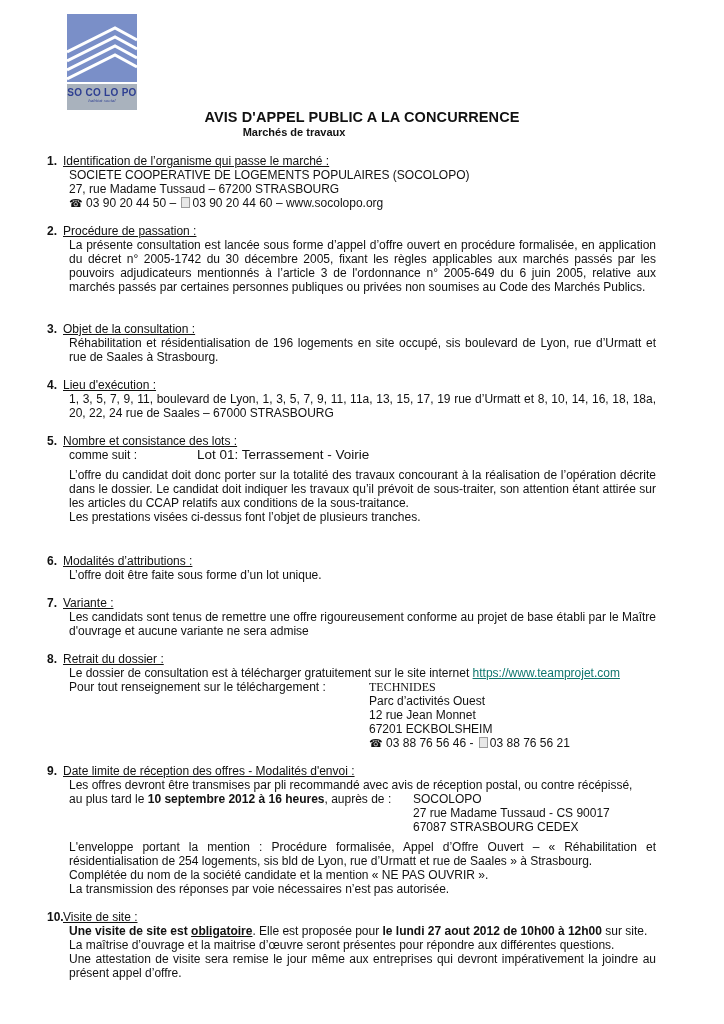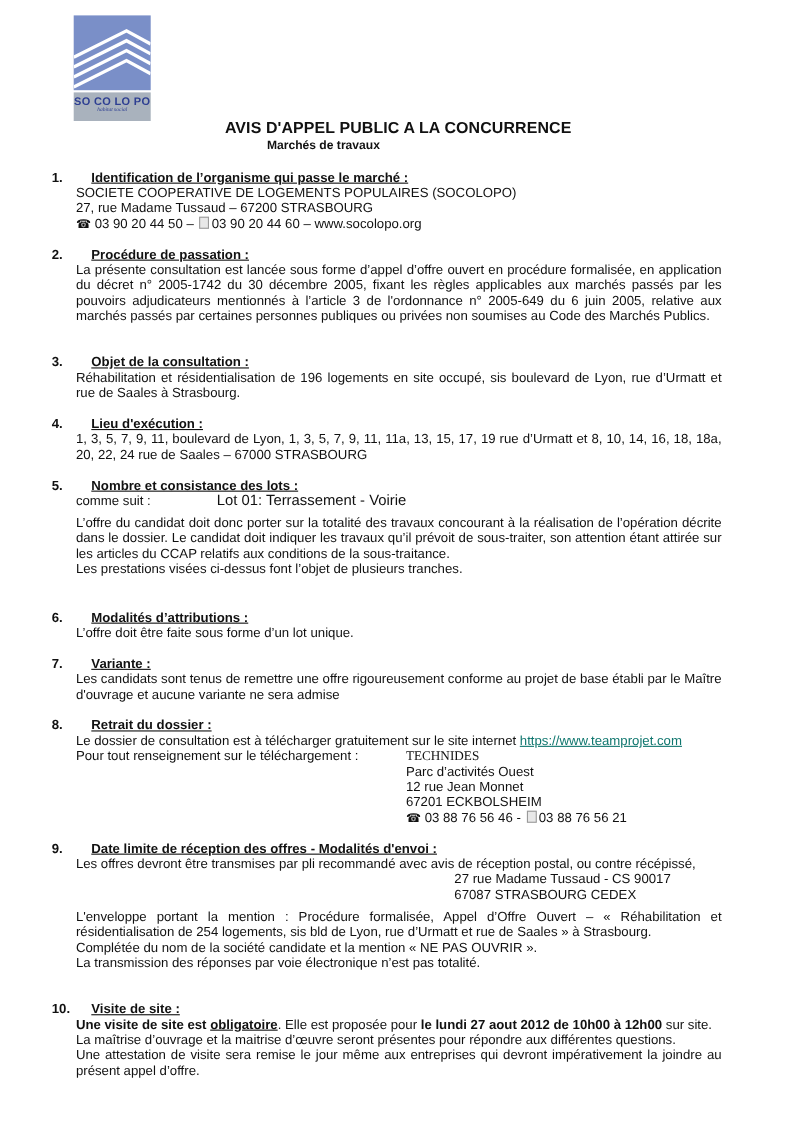--- a/index.html
+++ b/index.html
@@ -30,21 +30,21 @@
   .title {
     position: absolute; left: 0; width: 724px; top: 109px; text-align: center;
     font-size: 14.5px; font-weight: bold; letter-spacing: 0.1px;
   }
   .subtitle {
     position: absolute; left: 0; width: 588px; top: 126px; text-align: center;
     font-size: 11px; font-weight: bold;
   }
   .section { position: absolute; left: 47px; width: 609px; font-size: 12px; line-height: 14px; }
   .num { position: absolute; left: 0; top: 0; font-weight: bold; }
-  .head { margin-left: 36px; font-weight: bold; text-decoration: underline; }
+  .head { margin-left: 16px; font-weight: normal; text-decoration: underline; }
   .body { margin-left: 22px; }
   .just { text-align: justify; }
   .line { white-space: nowrap; }
   .gap { height: 6px; }
   .indent-col { padding-left: 300px; }
   .indent-col9 { padding-left: 344px; }
   a.link { color: #0f766e; text-decoration: underline; }
   .lot { font-size: 13.5px; margin-left: 60px; }
   .icon { display: inline-block; font-size: 11px; }
   .fax-icon { display:inline-block; width:7px; height:9px; border:1px solid #9a9a9a; background:#e8e8e8; vertical-align:-1px; margin:0 2px; }
@@ -143,26 +143,30 @@
       <span>03 88 76 56 46</span><span> - </span><span class="fax-icon"></span><span>03 88 76 56 21</span>
     </div>
   </div>
 </div>
 
 <div class="section" style="top:764px;">
   <span class="num">9.</span>
   <div class="head">Date limite de réception des offres - Modalités d'envoi :</div>
   <div class="body">
     <div class="line">Les offres devront être transmises par pli recommandé avec avis de réception postal, ou contre récépissé,</div>
+    <div class="line" style="position:relative;">
+      <span>au plus tard le </span><b class="strong">10 septembre 2012 à 16 heures</b><span>, auprès de :</span>
+      <span style="position:absolute; left:344px;">SOCOLOPO</span>
+    </div>
     <div class="line indent-col9">27 rue Madame Tussaud - CS 90017</div>
     <div class="line indent-col9">67087 STRASBOURG CEDEX</div>
     <div class="gap"></div>
     <div class="just">L'enveloppe portant la mention : Procédure formalisée, Appel d’Offre Ouvert – « Réhabilitation et résidentialisation de 254 logements, sis bld de Lyon, rue d’Urmatt et rue de Saales » à Strasbourg.</div>
     <div>Complétée du nom de la société candidate et la mention « NE PAS OUVRIR ».</div>
-    <div>La transmission des réponses par voie électronique n’est pas totalité.</div>
+    <div>La transmission des réponses par voie nécessaires n’est pas autorisée.</div>
   </div>
 </div>
 
 <div class="section" style="top:910px;">
   <span class="num">10.</span>
   <div class="head">Visite de site :</div>
   <div class="body">
     <div class="line">
       <b class="strong">Une visite de site est </b><b class="strong"><u class="ul">obligatoire</u></b><span>. Elle est proposée pour </span><b class="strong">le lundi 27 aout 2012 de 10h00 à 12h00</b><span> sur site.</span>
     </div>

